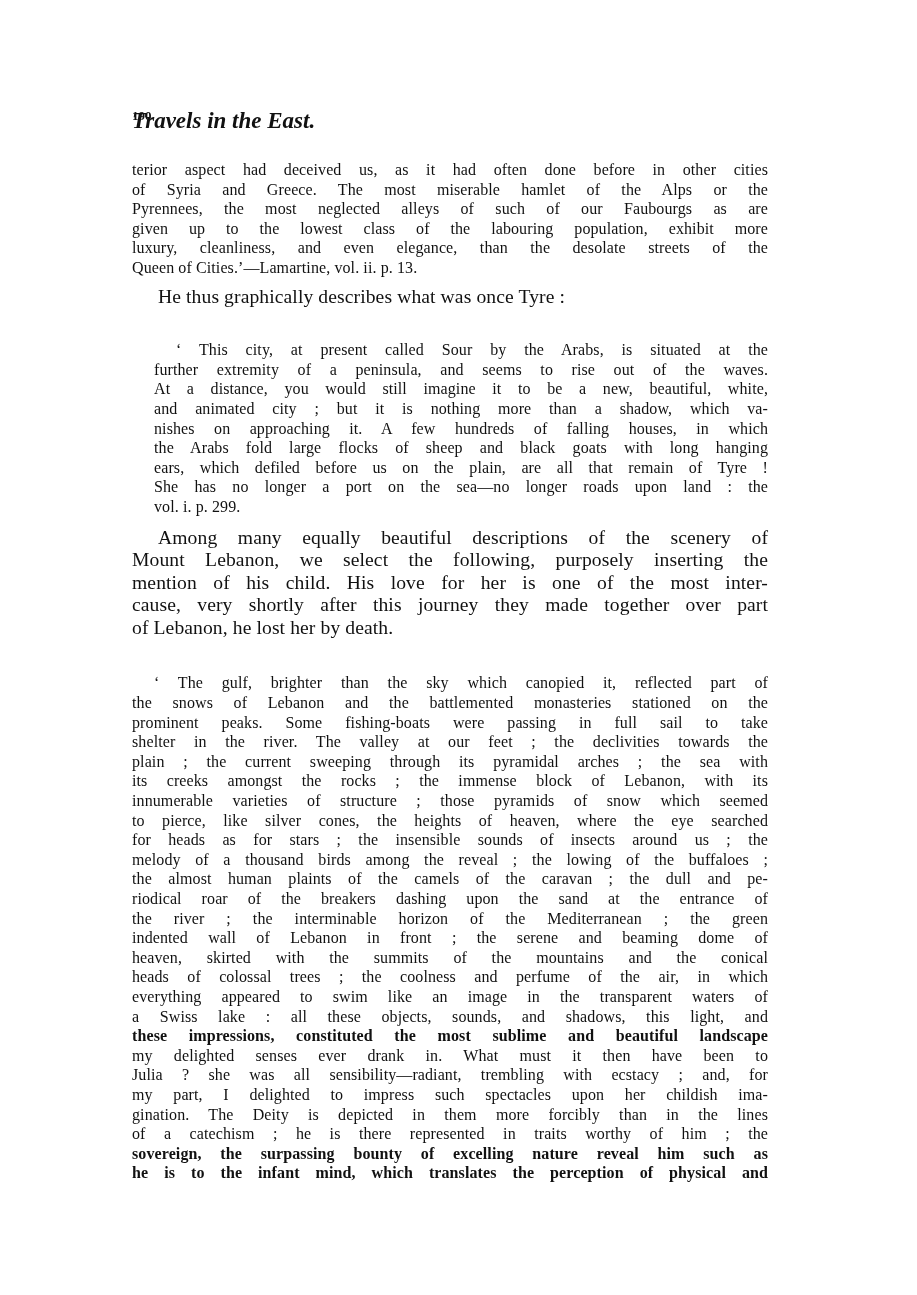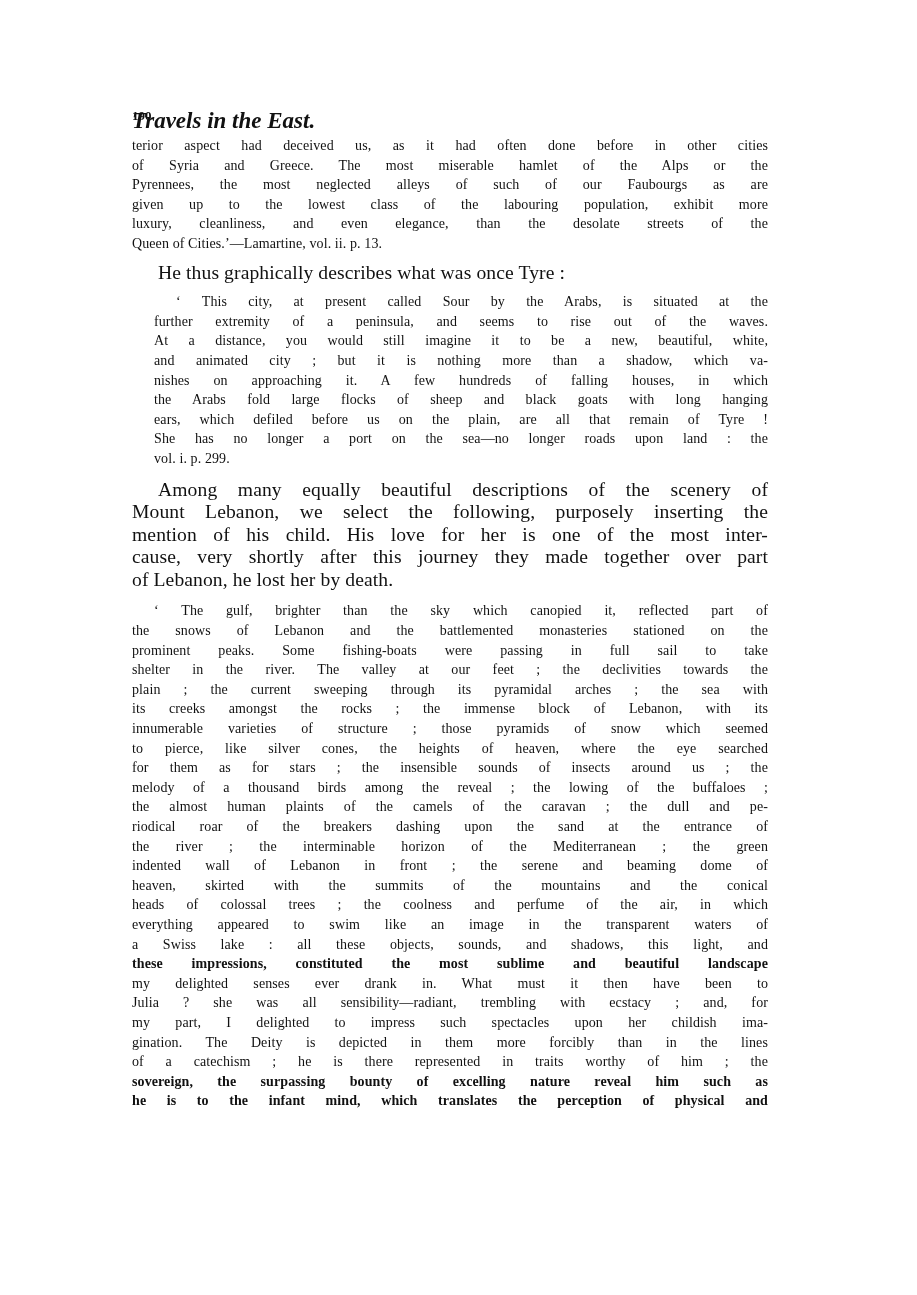--- a/index.html
+++ b/index.html
@@ -33,21 +33,21 @@
       font-style: italic;
       font-weight: bold;
     }
     .para {
       margin: 0;
       text-align: justify;
       font-size: 17.4px;
       line-height: 19.6px;
       letter-spacing: 0.1px;
     }
-    .para.quote { font-size: 14px; line-height: 19.6px; }
+    .para.quote { font-size: 16px; line-height: 19.6px; margin-top: 24px; }
     .para.body-large {
       font-size: 19.6px;
       line-height: 22.6px;
       text-indent: 26px;
     }
     .para.indent { text-indent: 22px; }
     .gap-small { height: 8px; }
     .gap-med { height: 10px; }
     .bold { font-weight: bold; }
     .line { display: block; text-align: justify; text-align-last: justify; white-space: nowrap; }
@@ -105,21 +105,21 @@
 
   <p class="para quote">
     <span class="line" style="padding-left:22px">‘ The gulf, brighter than the sky which canopied it, reflected part of</span>
     <span class="line">the snows of Lebanon and the battlemented monasteries stationed on the</span>
     <span class="line">prominent peaks.  Some fishing-boats were passing in full sail to take</span>
     <span class="line">shelter in the river.  The valley at our feet ; the declivities towards the</span>
     <span class="line">plain ; the current sweeping through its pyramidal arches ; the sea with</span>
     <span class="line">its creeks amongst the rocks ; the immense block of Lebanon, with its</span>
     <span class="line">innumerable varieties of structure ; those pyramids of snow which seemed</span>
     <span class="line">to pierce, like silver cones, the heights of heaven, where the eye searched</span>
-    <span class="line">for them as for stars ; the insensible sounds of insects around us ; the</span>
+    <span class="line">for heads as for stars ; the insensible sounds of insects around us ; the</span>
     <span class="line">melody of a thousand birds among the reveal ; the lowing of the buffaloes ;</span>
     <span class="line">the almost human plaints of the camels of the caravan ;  the dull and pe-</span>
     <span class="line">riodical roar of the breakers dashing upon the sand at the entrance of</span>
     <span class="line">the river ; the interminable horizon of the Mediterranean ; the green</span>
     <span class="line">indented wall of Lebanon in front ; the serene and beaming dome of</span>
     <span class="line">heaven, skirted with the summits of the mountains and the conical</span>
     <span class="line">heads of colossal trees ; the coolness and perfume of the air, in which</span>
     <span class="line">everything appeared to swim like an image in the transparent waters of</span>
     <span class="line">a Swiss lake : all these objects, sounds, and shadows, this light, and</span>
     <span class="line bold">these impressions, constituted the most sublime and beautiful landscape</span>

